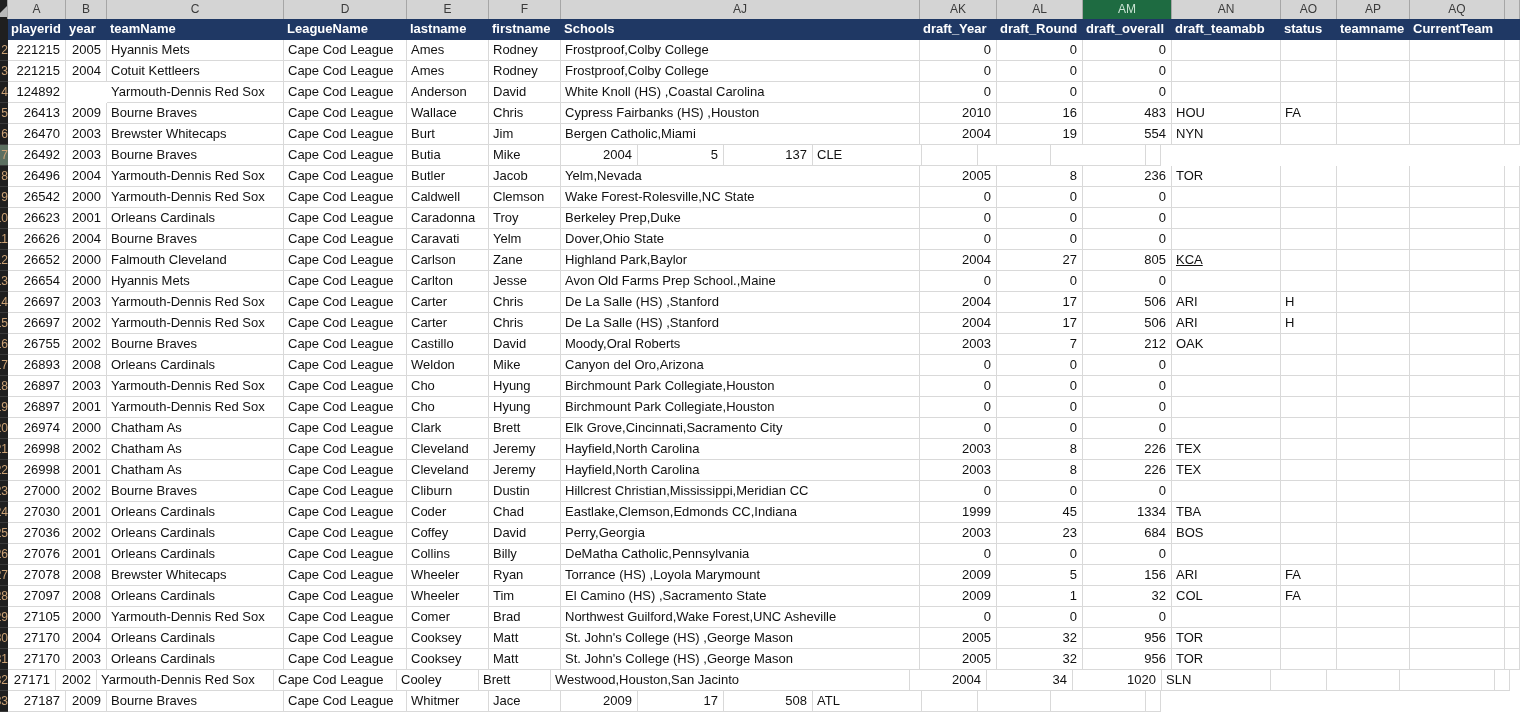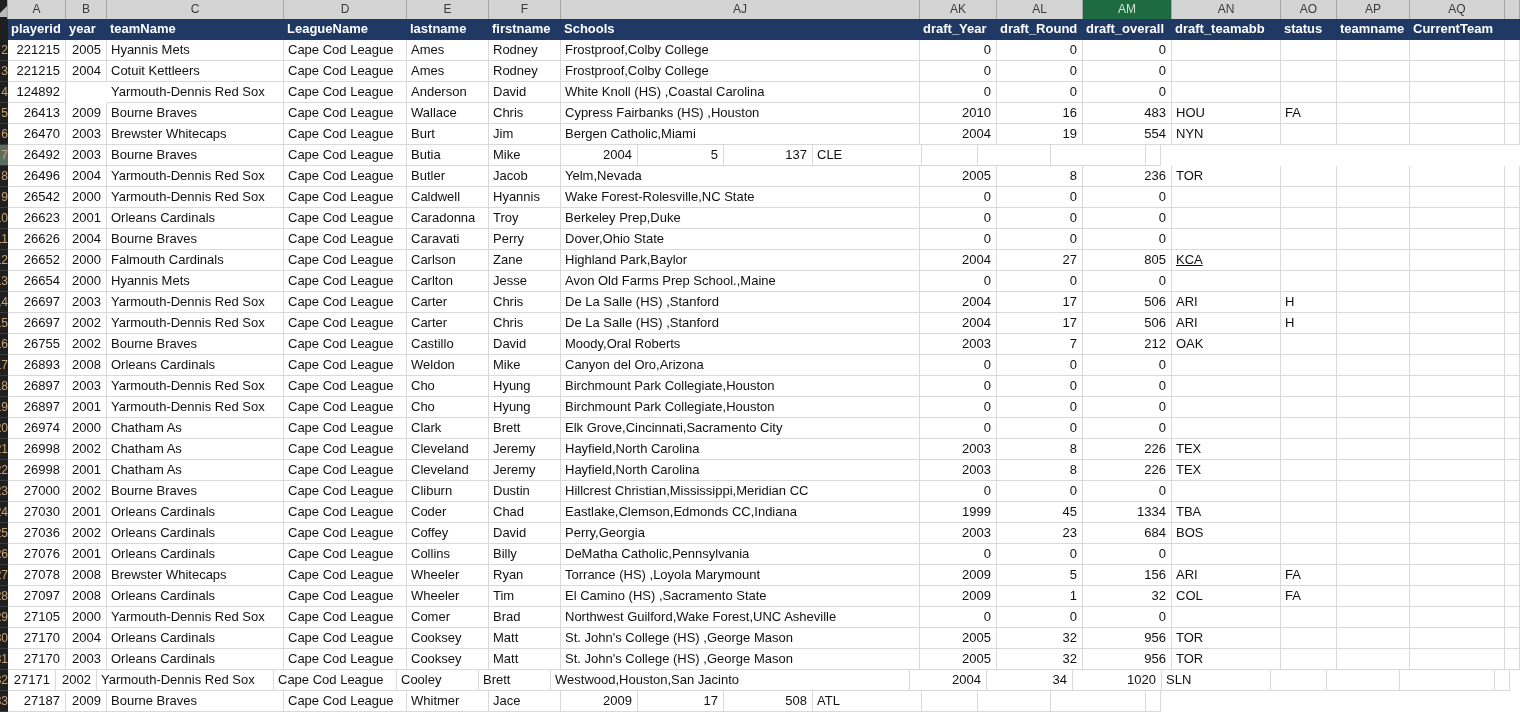--- a/index.html
+++ b/index.html
@@ -238,21 +238,21 @@
       </div>
       <div class="row datarow">
         <div class="cell strip" style="width: 8px;">
           <span>9</span>
         </div>
         <div class="cell num" style="width: 58px;">26542</div>
         <div class="cell num" style="width: 41px;">2000</div>
         <div class="cell" style="width: 177px;">Yarmouth-Dennis Red Sox</div>
         <div class="cell" style="width: 123px;">Cape Cod League</div>
         <div class="cell" style="width: 82px;">Caldwell</div>
-        <div class="cell" style="width: 72px;">Hyannis</div>
+        <div class="cell" style="width: 72px;">Clemson</div>
         <div class="cell" style="width: 359px;">Wake Forest-Rolesville,NC State</div>
         <div class="cell num" style="width: 77px;">0</div>
         <div class="cell num" style="width: 86px;">0</div>
         <div class="cell num" style="width: 89px;">0</div>
         <div class="cell" style="width: 109px;"></div>
         <div class="cell" style="width: 56px;"></div>
         <div class="cell" style="width: 73px;"></div>
         <div class="cell" style="width: 95px;"></div>
         <div class="cell" style="width: 15px;"></div>
       </div>
@@ -278,38 +278,38 @@
       </div>
       <div class="row datarow">
         <div class="cell strip" style="width: 8px;">
           <span>11</span>
         </div>
         <div class="cell num" style="width: 58px;">26626</div>
         <div class="cell num" style="width: 41px;">2004</div>
         <div class="cell" style="width: 177px;">Bourne Braves</div>
         <div class="cell" style="width: 123px;">Cape Cod League</div>
         <div class="cell" style="width: 82px;">Caravati</div>
-        <div class="cell" style="width: 72px;">Perry</div>
+        <div class="cell" style="width: 72px;">Yelm</div>
         <div class="cell" style="width: 359px;">Dover,Ohio State</div>
         <div class="cell num" style="width: 77px;">0</div>
         <div class="cell num" style="width: 86px;">0</div>
         <div class="cell num" style="width: 89px;">0</div>
         <div class="cell" style="width: 109px;"></div>
         <div class="cell" style="width: 56px;"></div>
         <div class="cell" style="width: 73px;"></div>
         <div class="cell" style="width: 95px;"></div>
         <div class="cell" style="width: 15px;"></div>
       </div>
       <div class="row datarow">
         <div class="cell strip" style="width: 8px;">
           <span>12</span>
         </div>
         <div class="cell num" style="width: 58px;">26652</div>
         <div class="cell num" style="width: 41px;">2000</div>
-        <div class="cell" style="width: 177px;">Falmouth Cardinals</div>
+        <div class="cell" style="width: 177px;">Falmouth Cleveland</div>
         <div class="cell" style="width: 123px;">Cape Cod League</div>
         <div class="cell" style="width: 82px;">Carlson</div>
         <div class="cell" style="width: 72px;">Zane</div>
         <div class="cell" style="width: 359px;">Highland Park,Baylor</div>
         <div class="cell num" style="width: 77px;">2004</div>
         <div class="cell num" style="width: 86px;">27</div>
         <div class="cell num" style="width: 89px;">805</div>
         <div class="cell" style="width: 109px; text-decoration: underline;">KCA</div>
         <div class="cell" style="width: 56px;"></div>
         <div class="cell" style="width: 73px;"></div>

